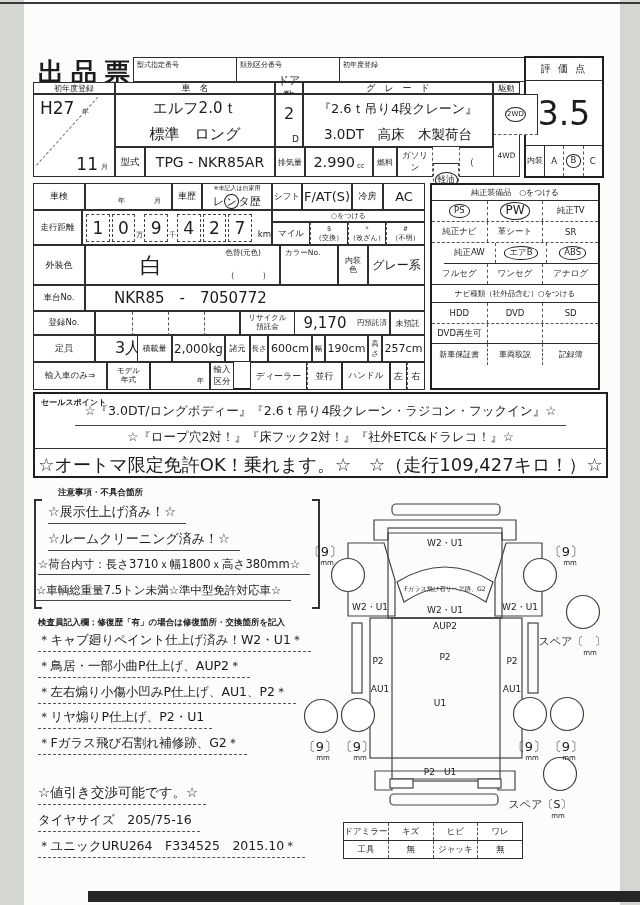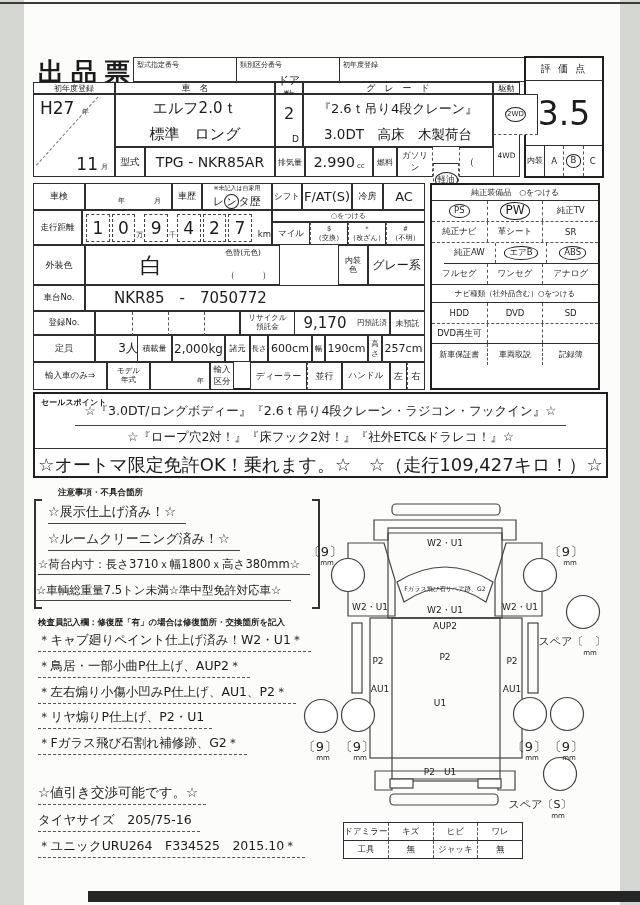--- a/index.html
+++ b/index.html
@@ -143,20 +143,23 @@
 （改ざん）</div>
   <div class="bx c pre" style="left:386px;top:222px;width:39px;height:23px;font-size:7px;border-left:1px dashed #555;">＃
 （不明）</div>
 
   <div class="bx c" style="left:33px;top:245px;width:52px;height:40px;font-size:9px;">外装色</div>
   <div class="bx" style="left:85px;top:245px;width:195px;height:40px;">
     <div class="abs c" style="left:0;top:0;width:130px;height:40px;font-size:22px;">白</div>
     <span class="abs" style="right:18px;top:2px;font-size:7.5px;">色替(元色)</span>
     <span class="abs" style="right:8px;bottom:2px;font-size:9px;">（　　　）</span>
   </div>
+  <div class="bx" style="left:280px;top:245px;width:58px;height:40px;">
+    <span class="abs" style="left:4px;top:2px;font-size:7.5px;">カラーNo.</span>
+  </div>
   <div class="bx c pre" style="left:338px;top:245px;width:30px;height:40px;font-size:8px;">内装
 色</div>
   <div class="bx c" style="left:368px;top:245px;width:57px;height:40px;font-size:12px;">グレー系</div>
 
   <div class="bx c" style="left:33px;top:285px;width:52px;height:26px;font-size:8.5px;">車台No.</div>
   <div class="bx" style="left:85px;top:285px;width:340px;height:26px;">
     <span class="abs" style="left:28px;top:3px;font-size:15px;">NKR85　-　7050772</span>
   </div>
 
   <div class="bx c" style="left:33px;top:311px;width:62px;height:24px;font-size:8.5px;">登録No.</div>
@@ -165,21 +168,21 @@
     <div class="abs tbl-sep" style="left:72px;top:0;height:24px;"></div>
     <div class="abs tbl-sep" style="left:108px;top:0;height:24px;"></div>
   </div>
   <div class="bx c pre" style="left:240px;top:311px;width:55px;height:24px;font-size:7.5px;">リサイクル
 預託金</div>
   <div class="bx c" style="left:295px;top:311px;width:60px;height:24px;font-size:15px;border-left:none;border-right:none;">9,170</div>
   <div class="bx c" style="left:355px;top:311px;width:35px;height:24px;font-size:7.5px;border-left:none;">円預託済</div>
   <div class="bx c" style="left:390px;top:311px;width:35px;height:24px;font-size:8px;">未預託</div>
 
   <div class="bx c" style="left:33px;top:335px;width:62px;height:27px;font-size:9px;">定員</div>
-  <div class="bx c" style="left:95px;top:335px;width:66px;height:27px;font-size:12px;">3人</div>
+  <div class="bx c" style="left:95px;top:335px;width:66px;height:27px;font-size:16px;">3人</div>
   <div class="bx c" style="left:137px;top:335px;width:35px;height:27px;font-size:8px;">積載量</div>
   <div class="bx c" style="left:172px;top:335px;width:53px;height:27px;font-size:12px;">2,000kg</div>
   <div class="bx c" style="left:225px;top:335px;width:25px;height:27px;font-size:8px;">諸元</div>
   <div class="bx c" style="left:250px;top:335px;width:18px;height:27px;font-size:7.5px;">長さ</div>
   <div class="bx c" style="left:268px;top:335px;width:44px;height:27px;font-size:11px;">600cm</div>
   <div class="bx c" style="left:312px;top:335px;width:13px;height:27px;font-size:7.5px;">幅</div>
   <div class="bx c" style="left:325px;top:335px;width:43px;height:27px;font-size:11px;">190cm</div>
   <div class="bx c" style="left:368px;top:335px;width:14px;height:27px;font-size:7.5px;">高さ</div>
   <div class="bx c" style="left:382px;top:335px;width:43px;height:27px;font-size:11px;">257cm</div>
 

